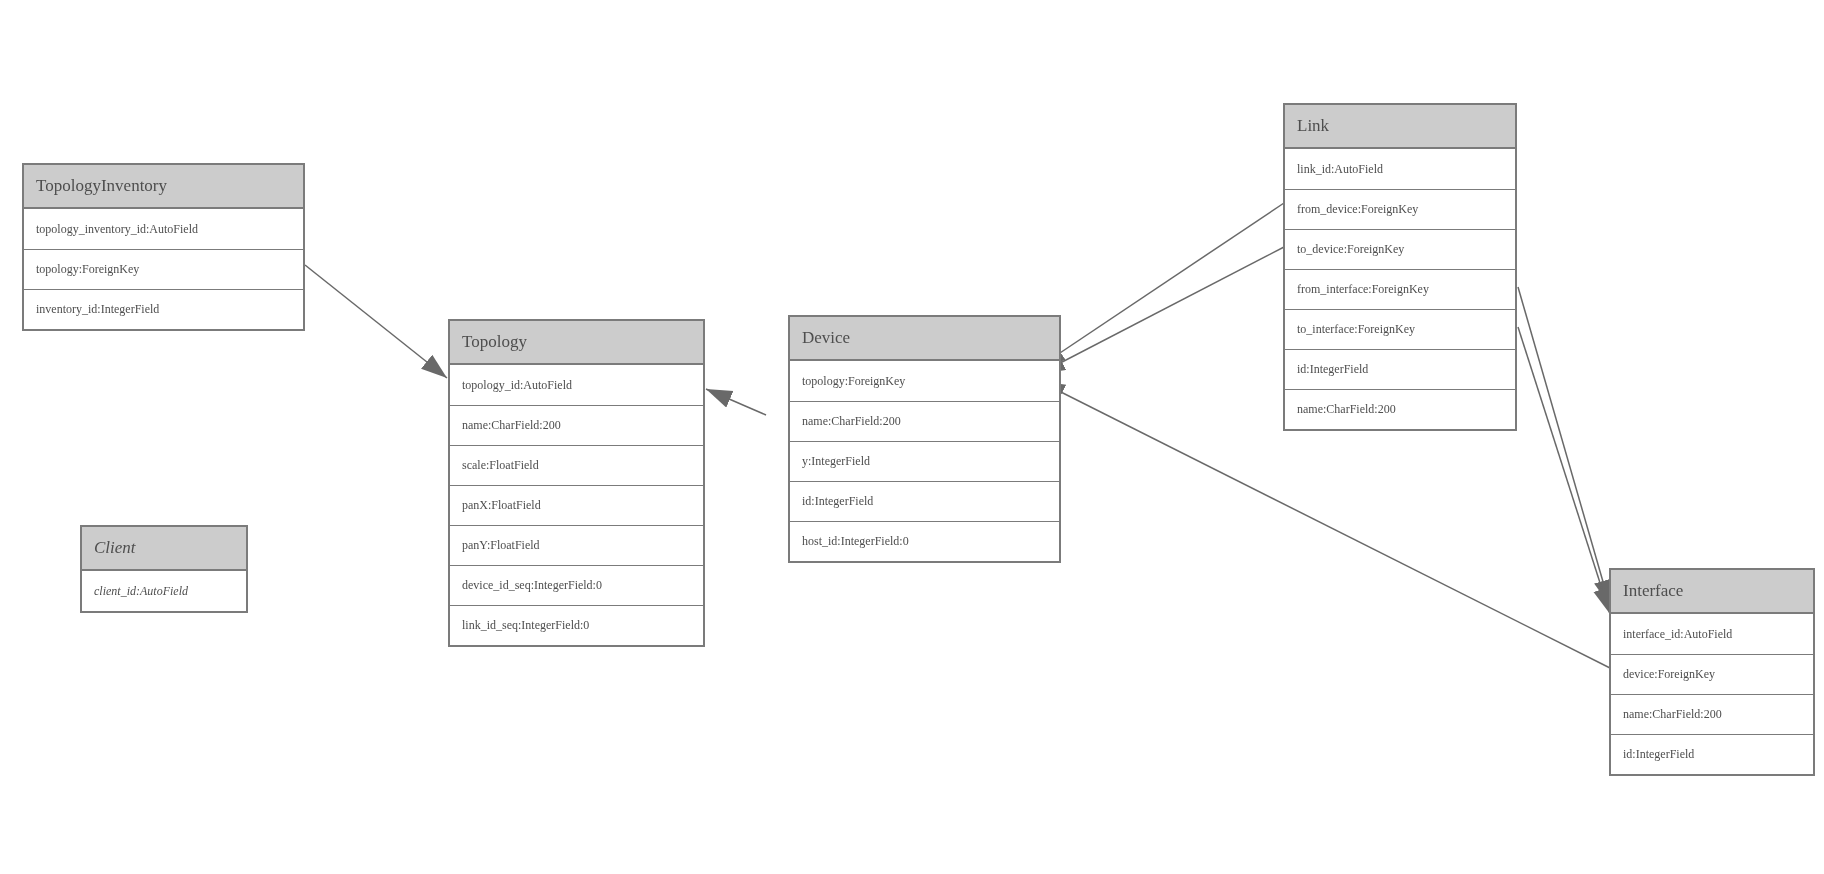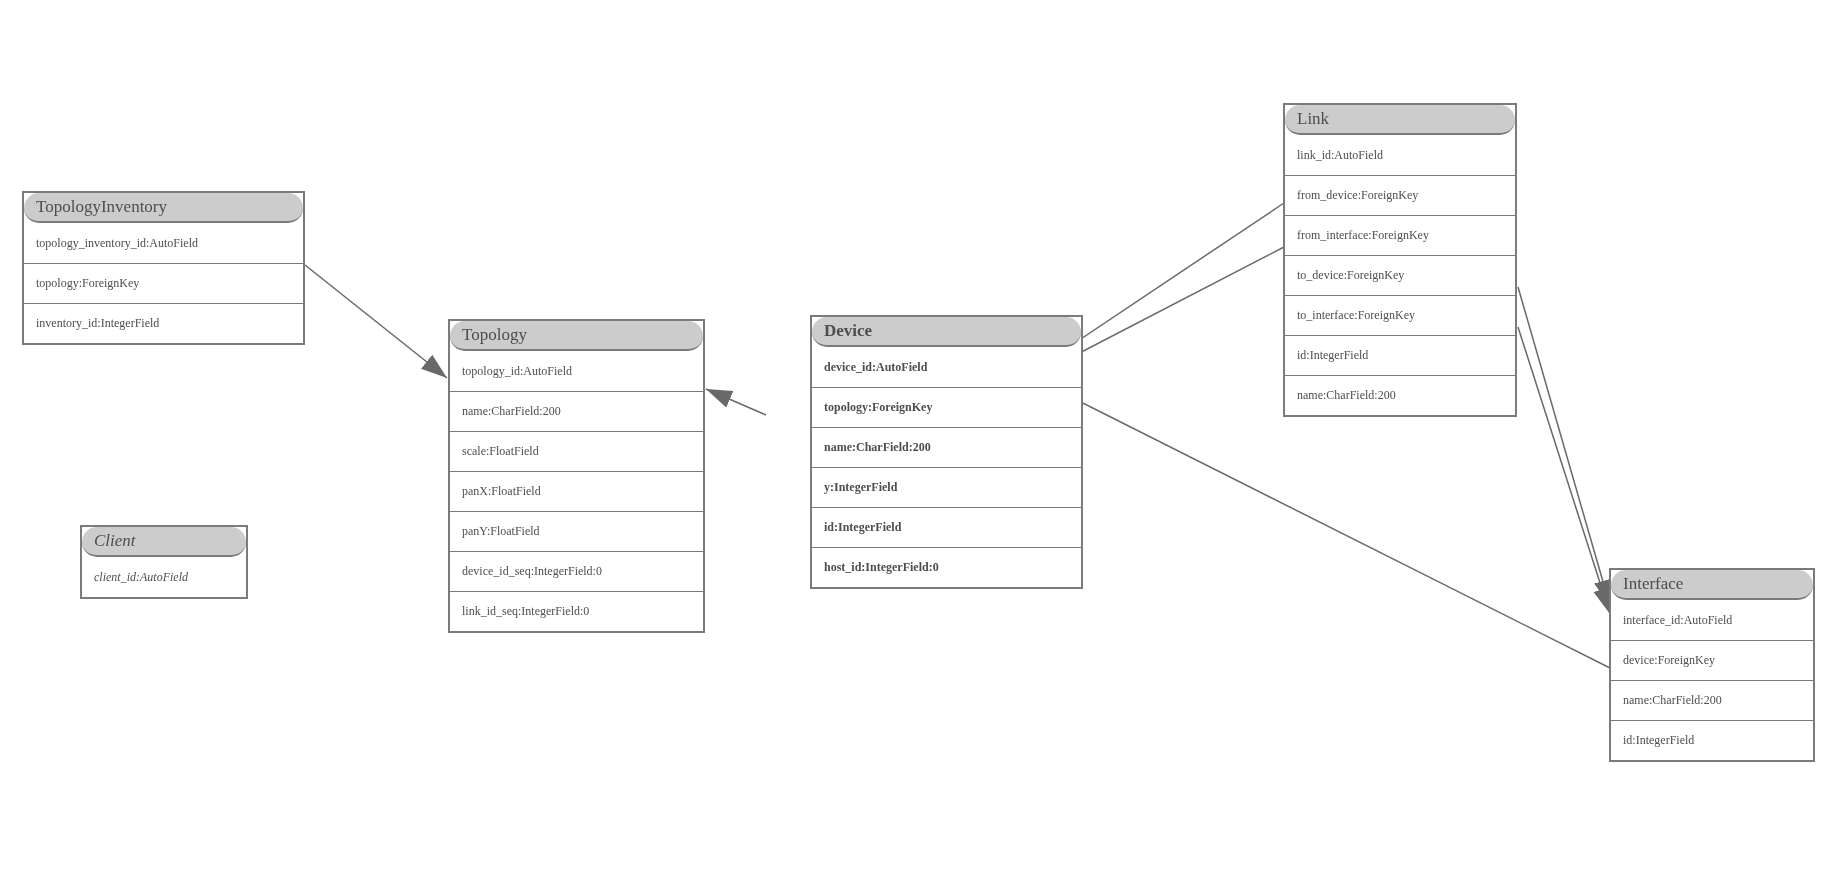--- a/index.html
+++ b/index.html
@@ -22,28 +22,27 @@
   .entities-layer{position:absolute;left:0;top:0;width:100%;height:100%;pointer-events:none;}
   .entity{
     position:absolute;
     box-sizing:border-box;
     border:2px solid var(--border);
     background:var(--row-fill);
     pointer-events:auto;
   }
   .entity-header{
     box-sizing:border-box;
-    height:30px;
+    height:44px;
     background:var(--header-fill);
     border-bottom:2px solid var(--border);
     display:flex;align-items:center;
     padding:0 12px;
     font-size:17px;color:var(--text);
     white-space:nowrap;
-    border-radius:18px;
   }
   .entity-row{
     box-sizing:border-box;
     height:40px;
     display:flex;align-items:center;
     padding:0 12px;
     font-size:12px;color:var(--text);
     white-space:nowrap;
     background:var(--row-fill);
   }
@@ -63,21 +62,21 @@
         <line x1="305" y1="265" x2="447" y2="378" stroke="#696969" stroke-width="1.5" marker-end="url(#arrowhead)"></line>
         <line x1="766" y1="415" x2="706" y2="389" stroke="#696969" stroke-width="1.5" marker-end="url(#arrowhead)"></line>
         <line x1="1284" y1="203" x2="1039" y2="367" stroke="#696969" stroke-width="1.5" marker-end="url(#arrowhead)"></line>
         <line x1="1284" y1="247" x2="1039" y2="374" stroke="#696969" stroke-width="1.5" marker-end="url(#arrowhead)"></line>
         <line x1="1610" y1="668" x2="1039" y2="381" stroke="#696969" stroke-width="1.5" marker-end="url(#arrowhead)"></line>
         <line x1="1518" y1="287" x2="1610" y2="606" stroke="#696969" stroke-width="1.5" marker-end="url(#arrowhead)"></line>
         <line x1="1518" y1="327" x2="1610" y2="614" stroke="#696969" stroke-width="1.5" marker-end="url(#arrowhead)"></line>
       </g>
   </svg>
   <div class="entities-layer">
-      <div class="entity" style="left: 22px; top: 163px; width: 283px; margin-top: 28px;">
+      <div class="entity" style="left: 22px; top: 163px; width: 283px;">
         <div class="entity-header">
           <span>TopologyInventory</span>
         </div>
         <div class="entity-row">
           <span>topology_inventory_id:AutoField</span>
         </div>
         <div class="entity-row">
           <span>topology:ForeignKey</span>
         </div>
         <div class="entity-row">
@@ -111,26 +110,23 @@
         </div>
       </div>
       <div class="entity" style="left: 80px; top: 525px; width: 168px; font-style: italic;">
         <div class="entity-header">
           <span>Client</span>
         </div>
         <div class="entity-row">
           <span>client_id:AutoField</span>
         </div>
       </div>
-      <div class="entity" style="left: 810px; top: 315px; width: 273px; font-weight: bold;">
+      <div class="entity" style="left: 788px; top: 315px; width: 273px;">
         <div class="entity-header">
           <span>Device</span>
-        </div>
-        <div class="entity-row">
-          <span>device_id:AutoField</span>
         </div>
         <div class="entity-row">
           <span>topology:ForeignKey</span>
         </div>
         <div class="entity-row">
           <span>name:CharField:200</span>
         </div>
         <div class="entity-row">
           <span>y:IntegerField</span>
         </div>
@@ -145,24 +141,24 @@
         <div class="entity-header">
           <span>Link</span>
         </div>
         <div class="entity-row">
           <span>link_id:AutoField</span>
         </div>
         <div class="entity-row">
           <span>from_device:ForeignKey</span>
         </div>
         <div class="entity-row">
-          <span>from_interface:ForeignKey</span>
+          <span>to_device:ForeignKey</span>
         </div>
         <div class="entity-row">
-          <span>to_device:ForeignKey</span>
+          <span>from_interface:ForeignKey</span>
         </div>
         <div class="entity-row">
           <span>to_interface:ForeignKey</span>
         </div>
         <div class="entity-row">
           <span>id:IntegerField</span>
         </div>
         <div class="entity-row">
           <span>name:CharField:200</span>
         </div>

